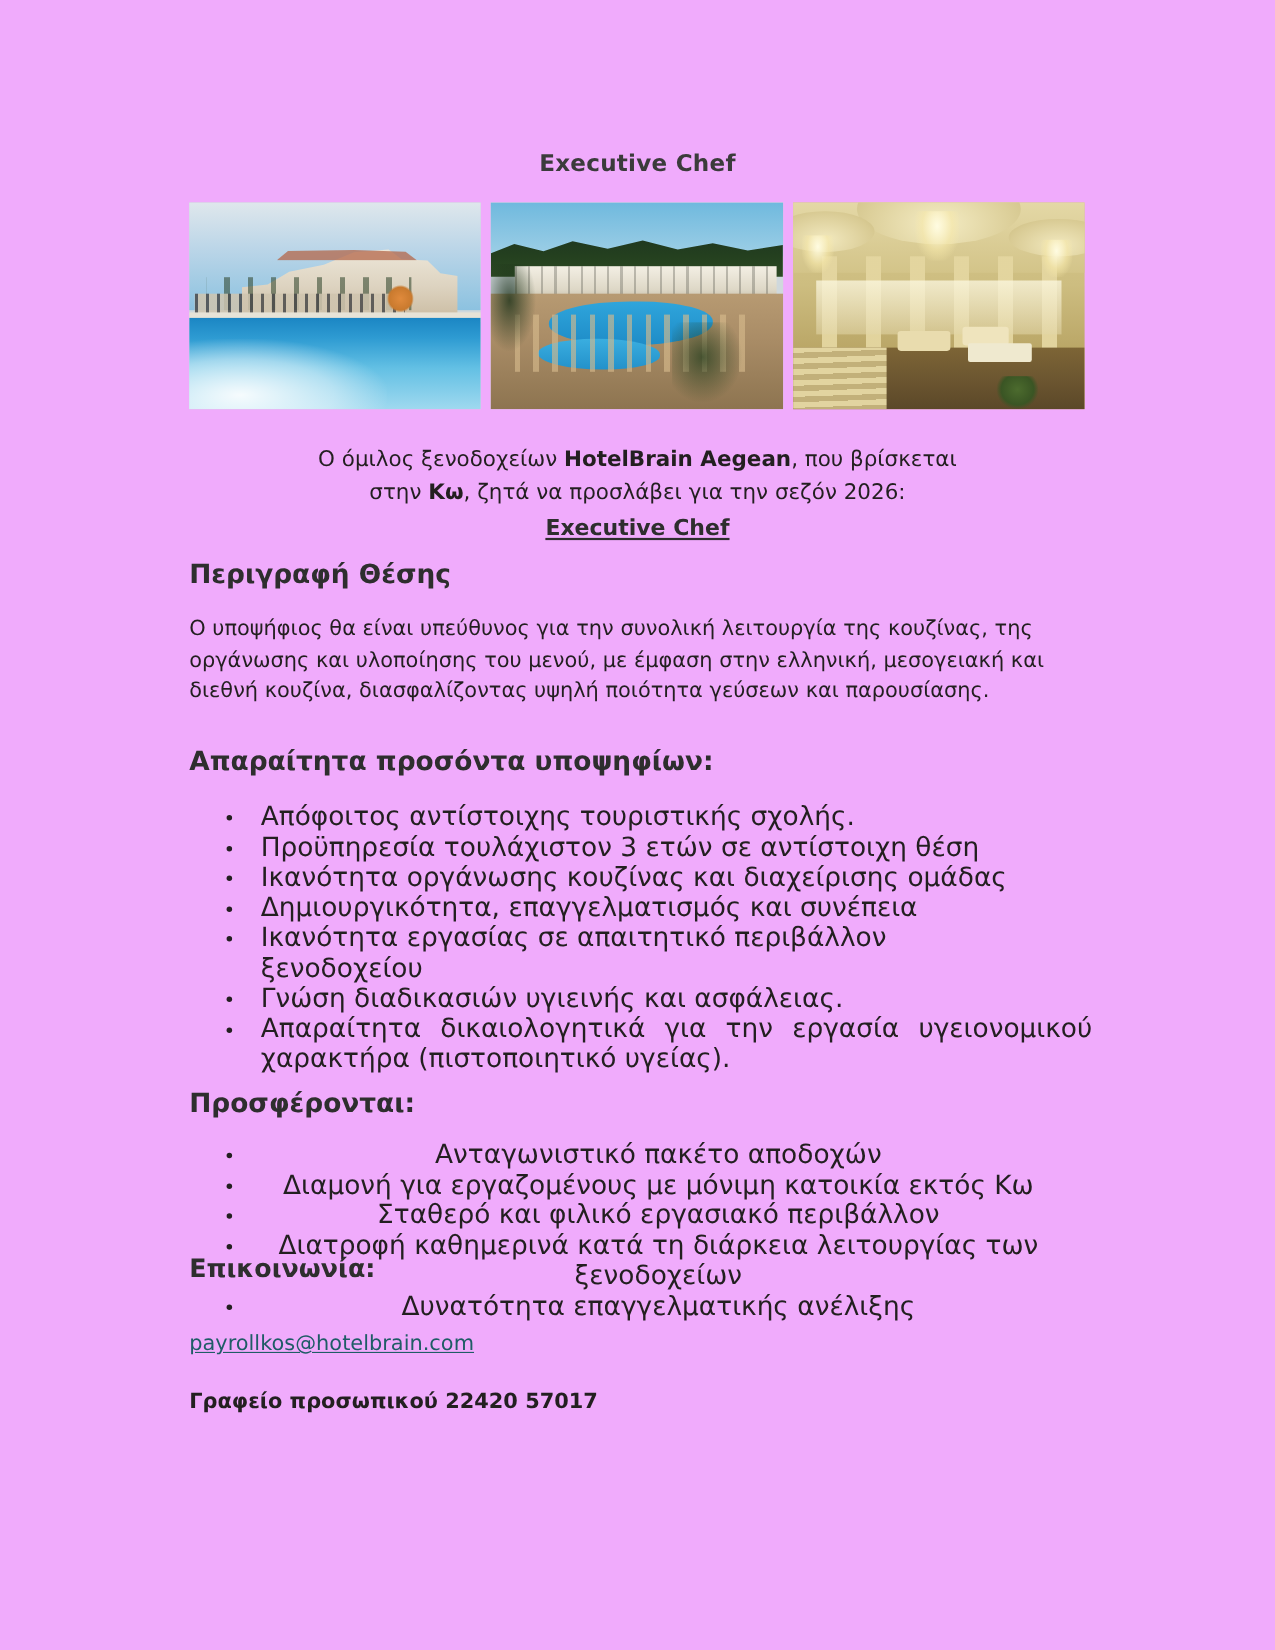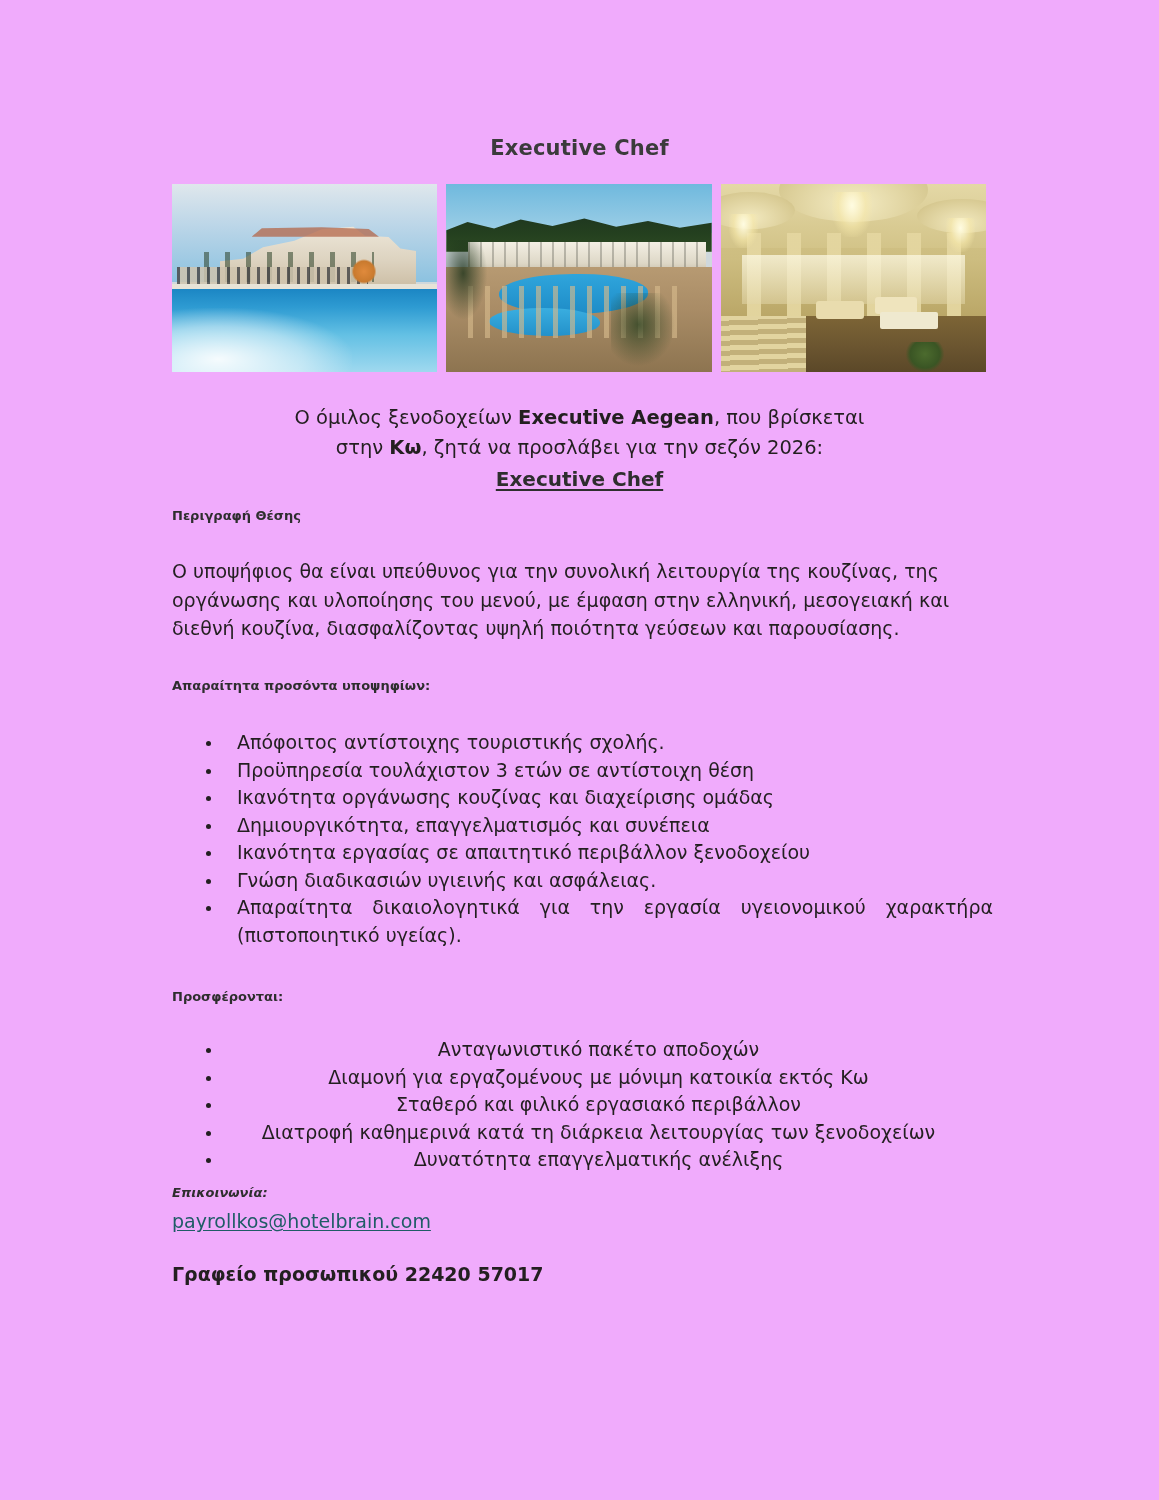--- a/index.html
+++ b/index.html
@@ -235,41 +235,41 @@
     font-weight: bold;
     color: #2e2e2e;
     text-decoration: underline;
     text-underline-offset: 3px;
   }
 
   
   .section-head {
     position: absolute;
     left: 172px;
-    font-size: 13px;
+    font-size: 24px;
     font-weight: bold;
     color: #2e2e2e;
   }
   .body-para {
     position: absolute;
     left: 172px;
     width: 786px;
     font-size: 19px;
     line-height: 28.5px;
     color: #231f20;
   }
 
   .bullets {
     position: absolute;
     left: 200px;
     width: 760px;
     margin: 0;
     padding: 0;
     list-style: none;
-    font-size: 19px;
+    font-size: 24px;
     line-height: 27.5px;
     color: #231f20;
   }
   .bullets li {
     position: relative;
     padding-left: 37px;
   }
   .bullets li::before {
     content: "";
     position: absolute;
@@ -282,25 +282,24 @@
   }
   .bullets li.justified {
     text-align: justify;
     width: 756px;
   }
 
   
   .contact-head {
     position: absolute;
     left: 172px;
-    top: 1185px;
-    font-size: 13px;
+    top: 1141px;
+    font-size: 23px;
     font-weight: bold;
     color: #2e2e2e;
-    font-style: italic;
   }
   .email-link {
     position: absolute;
     left: 172px;
     top: 1210px;
     font-size: 19px;
     color: #1f5c66;
     text-decoration: underline;
     text-underline-offset: 2px;
     cursor: pointer;
@@ -369,21 +368,21 @@
       <div class="sofa1"></div>
       <div class="sofa2"></div>
       <div class="table"></div>
       <div class="stairs"></div>
       <div class="plant"></div>
     </div>
 
   </div>
 
   <div class="intro">
-    <span>Ο όμιλος ξενοδοχείων </span><b>Executive Aegean</b><span>, που βρίσκεται</span><br>
+    <span>Ο όμιλος ξενοδοχείων </span><b>HotelBrain Aegean</b><span>, που βρίσκεται</span><br>
     <span>στην </span><b>Κω</b><span>, ζητά να προσλάβει για την σεζόν 2026:</span>
   </div>
 
   <div class="subtitle">Executive Chef</div>
 
   <div class="section-head" id="desc-head">Περιγραφή Θέσης</div>
   <div class="body-para" id="desc-para">Ο υποψήφιος θα είναι υπεύθυνος για την συνολική λειτουργία της κουζίνας, της οργάνωσης και υλοποίησης του μενού, με έμφαση στην ελληνική, μεσογειακή και διεθνή κουζίνα, διασφαλίζοντας υψηλή ποιότητα γεύσεων και παρουσίασης.</div>
 
   <div class="section-head" id="req-head">Απαραίτητα προσόντα υποψηφίων:</div>
   <ul class="bullets" id="req-list">

